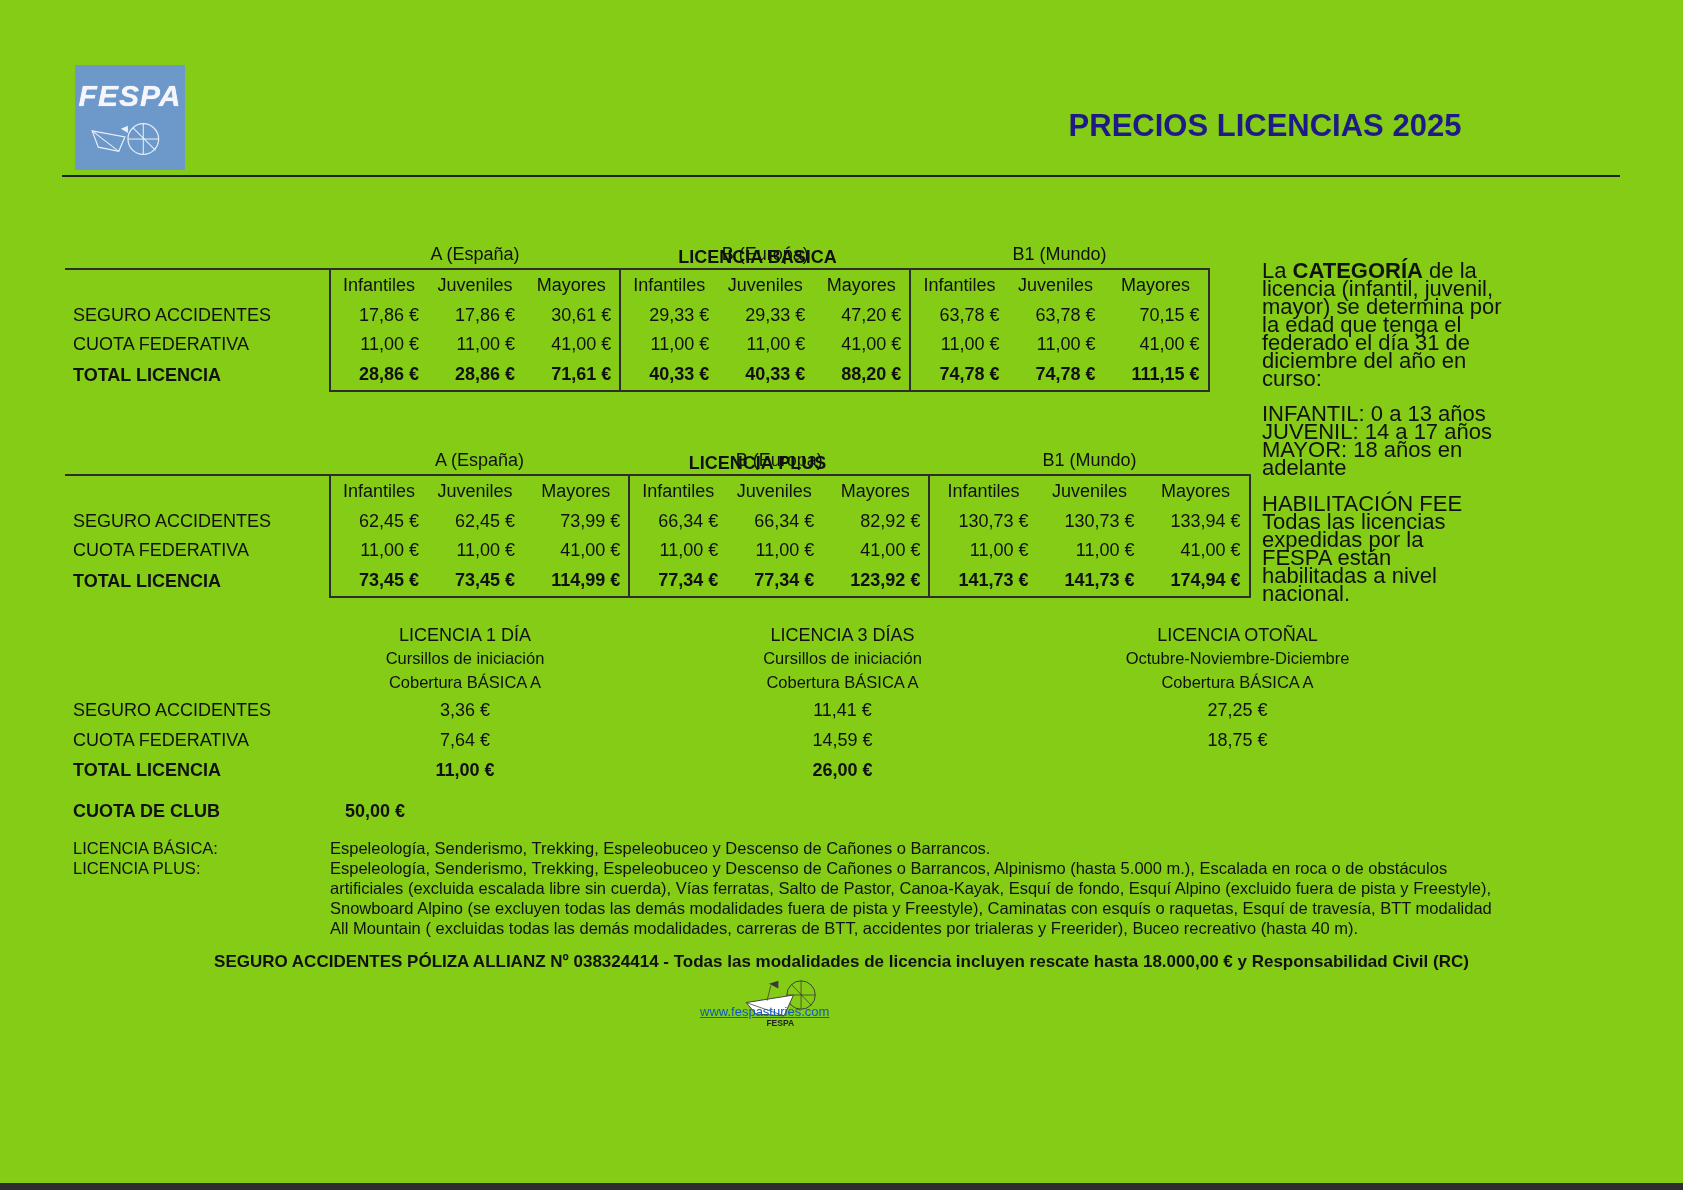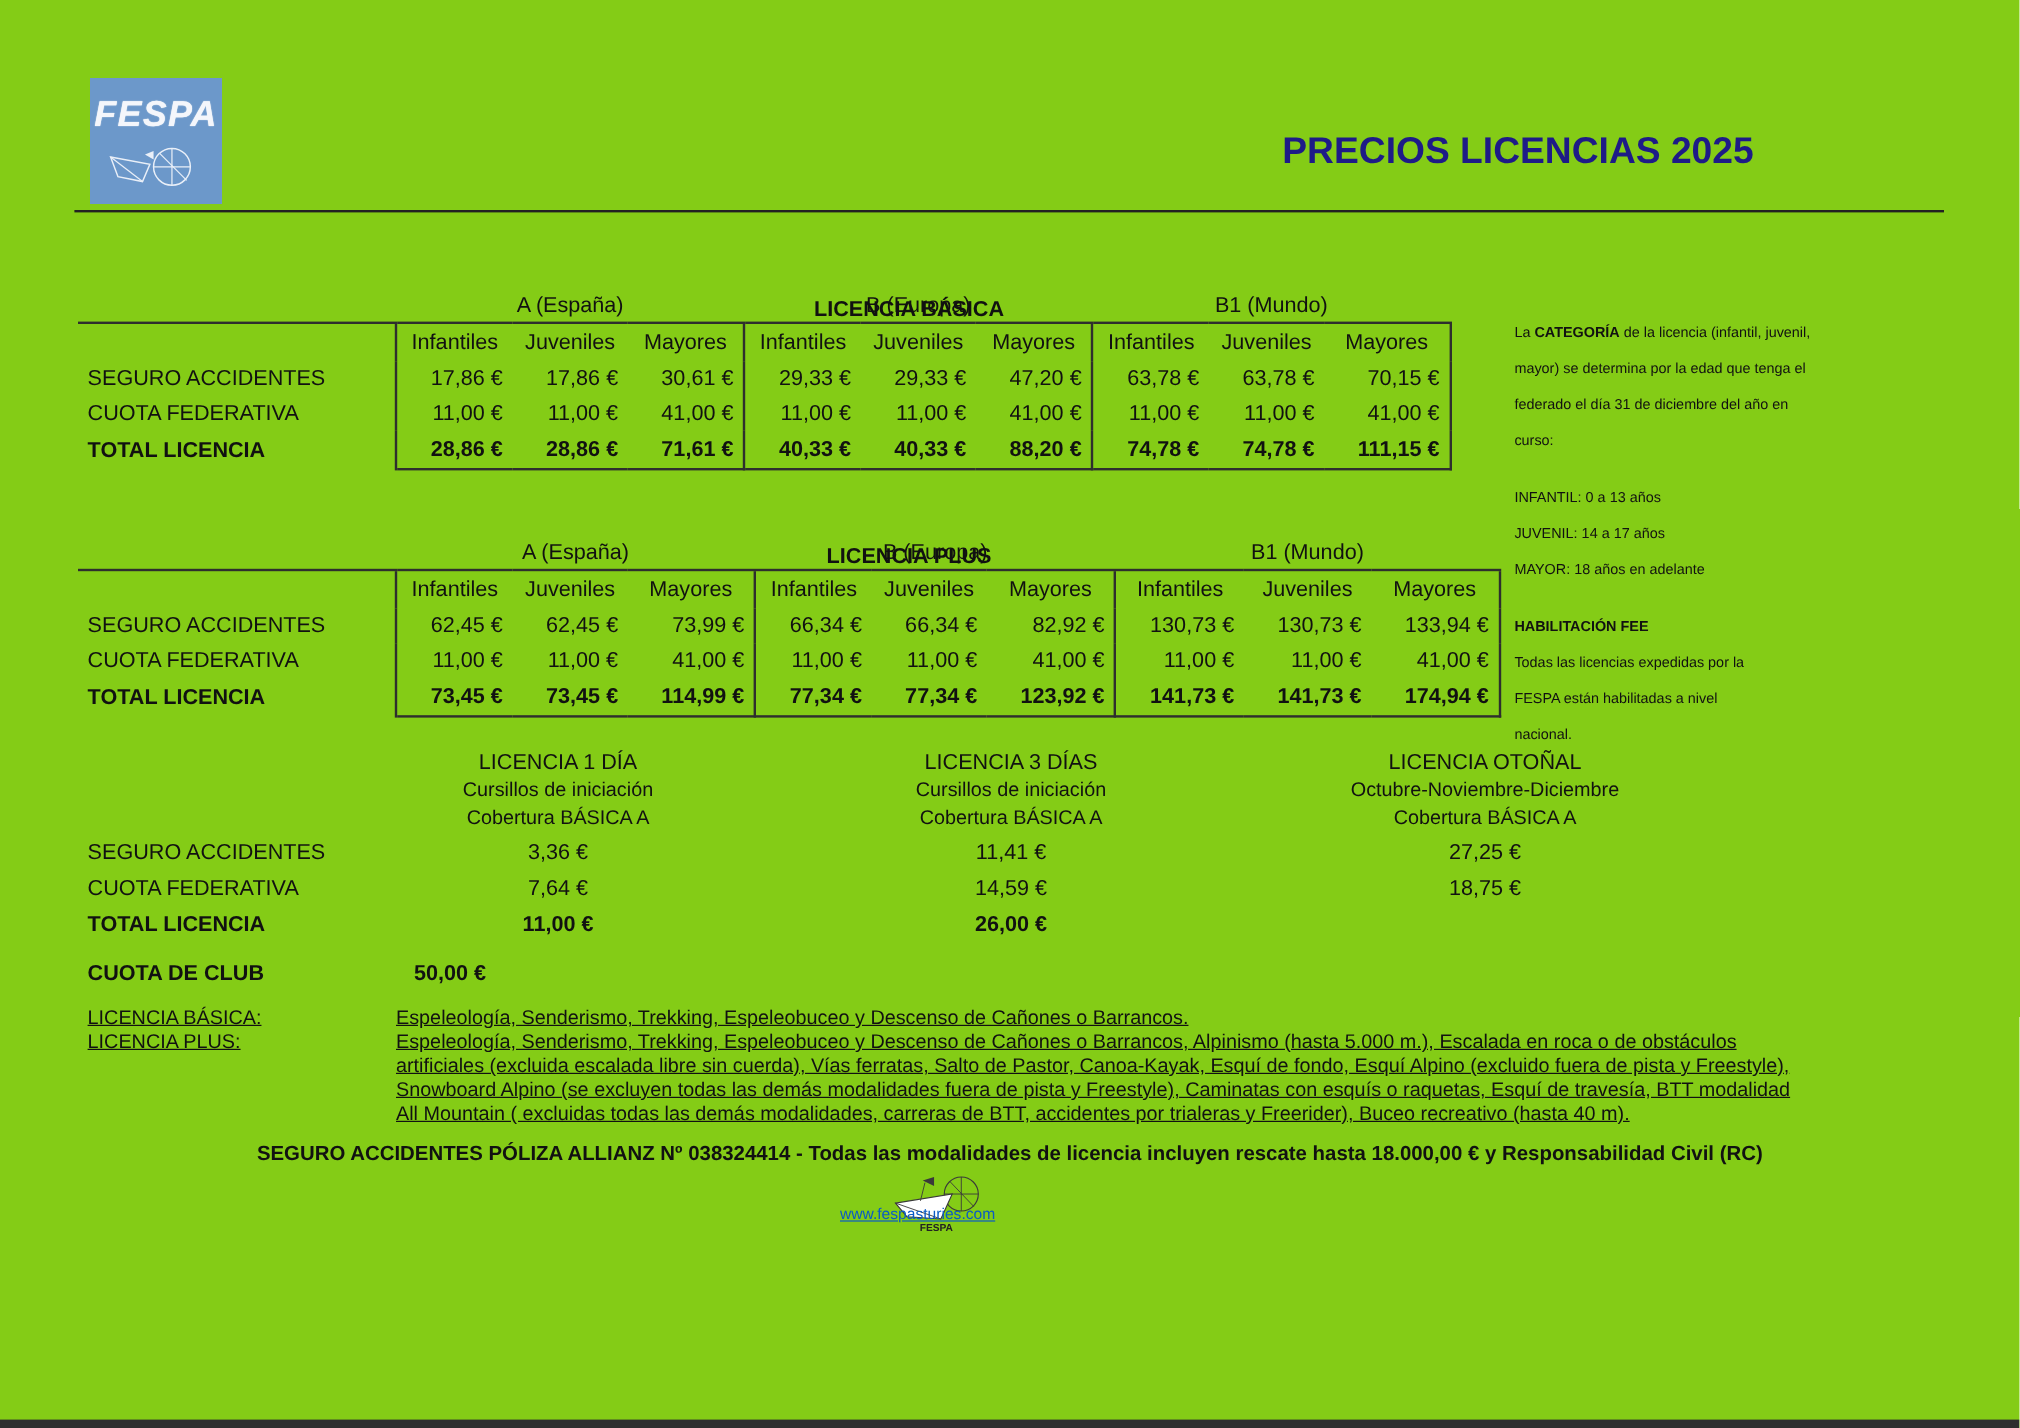--- a/index.html
+++ b/index.html
@@ -21,40 +21,40 @@
   .ptable td{padding:0;white-space:nowrap;}
   .ptable .grp td{border-bottom:2px solid #2e2e2e;text-align:center;height:27px;vertical-align:bottom;padding-bottom:3px;}
   .ptable .sub td{text-align:center;height:31px;}
   .ptable .datar td{height:29px;}
   .ptable .lbl{text-align:left;padding-left:8px;}
   .ptable .num{text-align:right;padding-right:8px;}
   .ptable .vr{border-right:2px solid #2e2e2e;}
   .ptable .totalr td{font-weight:bold;height:31px;}
   .ptable .totalr .num{border-bottom:2px solid #2e2e2e;padding-left:28px;}
   
-  .sidebar{position:absolute;left:1262px;top:262px;width:255px;font-size:12px;line-height:30px;}
+  .sidebar{position:absolute;left:1262px;top:262px;width:255px;font-size:22px;line-height:18px;}
   .sidebar p{margin:0;}
   .sb-ages{margin-top:17px;}
-  .sb-fee-title{font-weight:bold;margin-top:18px !important;}
+  .sb-fee-title{font-weight:normal;margin-top:18px !important;}
   .sb-fee{width:215px;}
   
   .short{position:absolute;left:65px;top:622px;display:grid;
          grid-template-columns:265px 270px 485px 305px;
          grid-template-rows:26px 21px 26px 31px 29px 30px;font-size:18px;}
   .sl-cell{display:flex;align-items:center;justify-content:center;white-space:nowrap;}
   .sl-lbl{justify-content:flex-start;padding-left:8px;}
   .sl-title{font-weight:normal;}
   .sl-sub{font-size:16.5px;}
   .sl-bold{font-weight:bold;}
   
   .club{position:absolute;left:73px;top:801px;font-size:18px;font-weight:bold;}
   .club-val{position:absolute;left:345px;top:801px;font-size:18px;font-weight:bold;}
   
   .descr{position:absolute;left:73px;top:838px;width:1432px;font-size:16.5px;line-height:20px;}
-  .descr-row{display:flex;align-items:flex-start;text-decoration:underline;}
+  .descr-row{display:flex;align-items:flex-start;}
   .descr-label{width:257px;flex:0 0 257px;}
   .descr-text{width:1175px;}
   
   .policy{position:absolute;left:0;top:952px;width:1683px;text-align:center;font-size:17px;font-weight:bold;}
   
   .footer-art{position:absolute;left:722px;top:978px;width:126px;height:52px;}
   .footer-link{position:absolute;left:700px;top:990px;width:170px;text-align:left;font-size:13px;margin-top:14px;}
   .footer-link a{color:#0b5bc5;text-decoration:underline;cursor:pointer;}
   .bottom-bar{position:absolute;left:0;top:1183px;width:1683px;height:7px;background:#2e2e2e;}
 </style>

